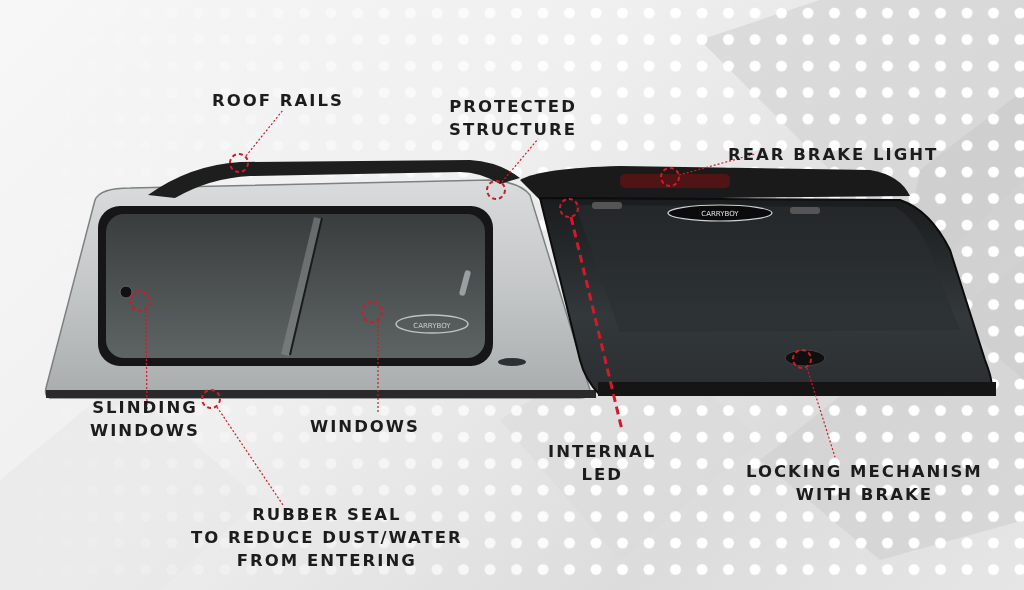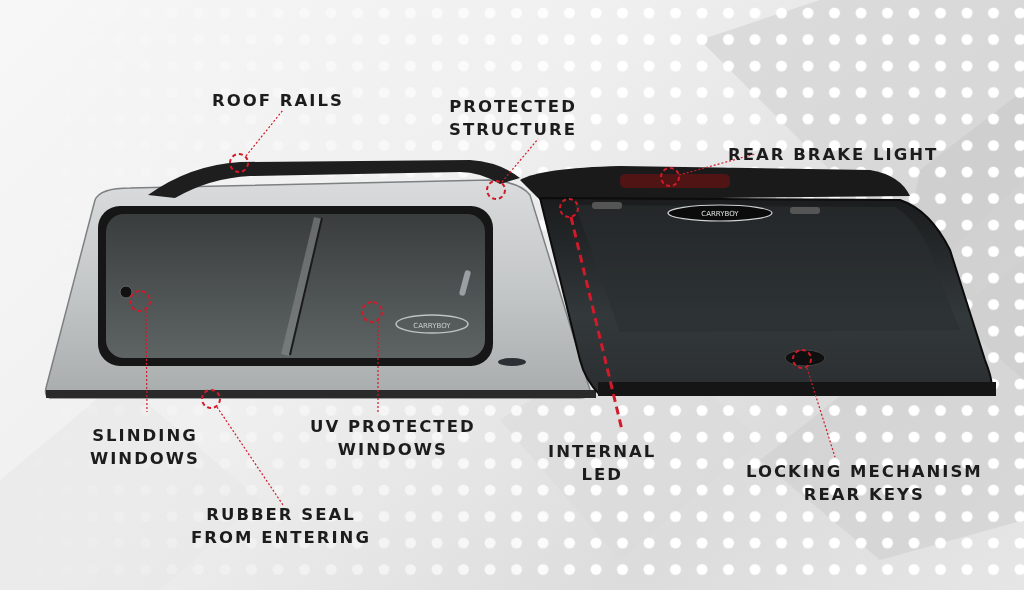--- a/index.html
+++ b/index.html
@@ -114,34 +114,34 @@
   <div class="label" style="left:212px; top:89px;">
     <span>ROOF RAILS</span>
   </div>
   <div class="label" style="left:449px; top:95px;">
     <span>PROTECTED</span>
     <span>STRUCTURE</span>
   </div>
   <div class="label" style="left:728px; top:143px;">
     <span>REAR BRAKE LIGHT</span>
   </div>
-  <div class="label" style="left:90px; top:424px;">
+  <div class="label" style="left:90px; top:396px;">
     <span>SLINDING</span>
     <span>WINDOWS</span>
   </div>
   <div class="label" style="left:310px; top:415px;">
-    <span>UV PROTECTED</span>
     <span>WINDOWS</span>
   </div>
   <div class="label" style="left:548px; top:440px;">
     <span>INTERNAL</span>
     <span>LED</span>
   </div>
   <div class="label" style="left:718px; top:460px;margin-left:28px;">
     <span>LOCKING MECHANISM</span>
-    <span>REAR KEYS</span>
+    <span>WITH BRAKE</span>
   </div>
   <div class="label" style="left:191px; top:503px;">
     <span>RUBBER SEAL</span>
+    <span>TO REDUCE DUST/WATER</span>
     <span>FROM ENTERING</span>
   </div>
 
 </div>
 
 </body></html>

